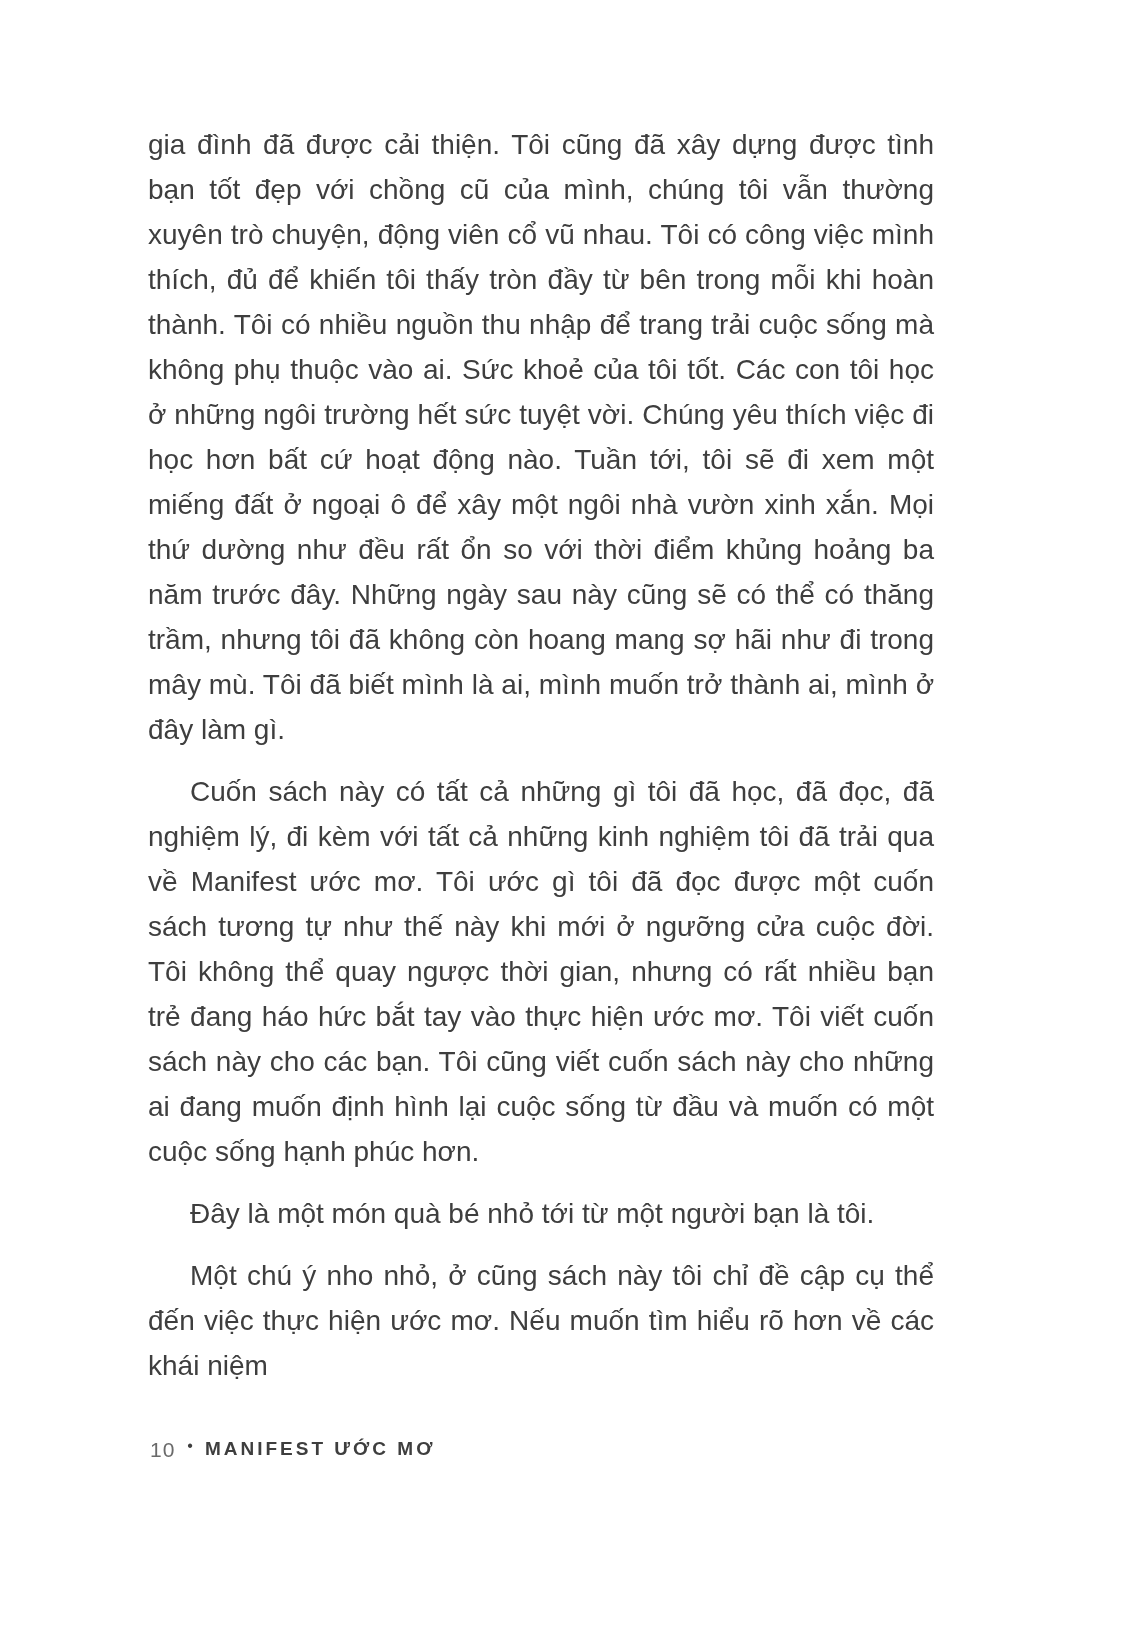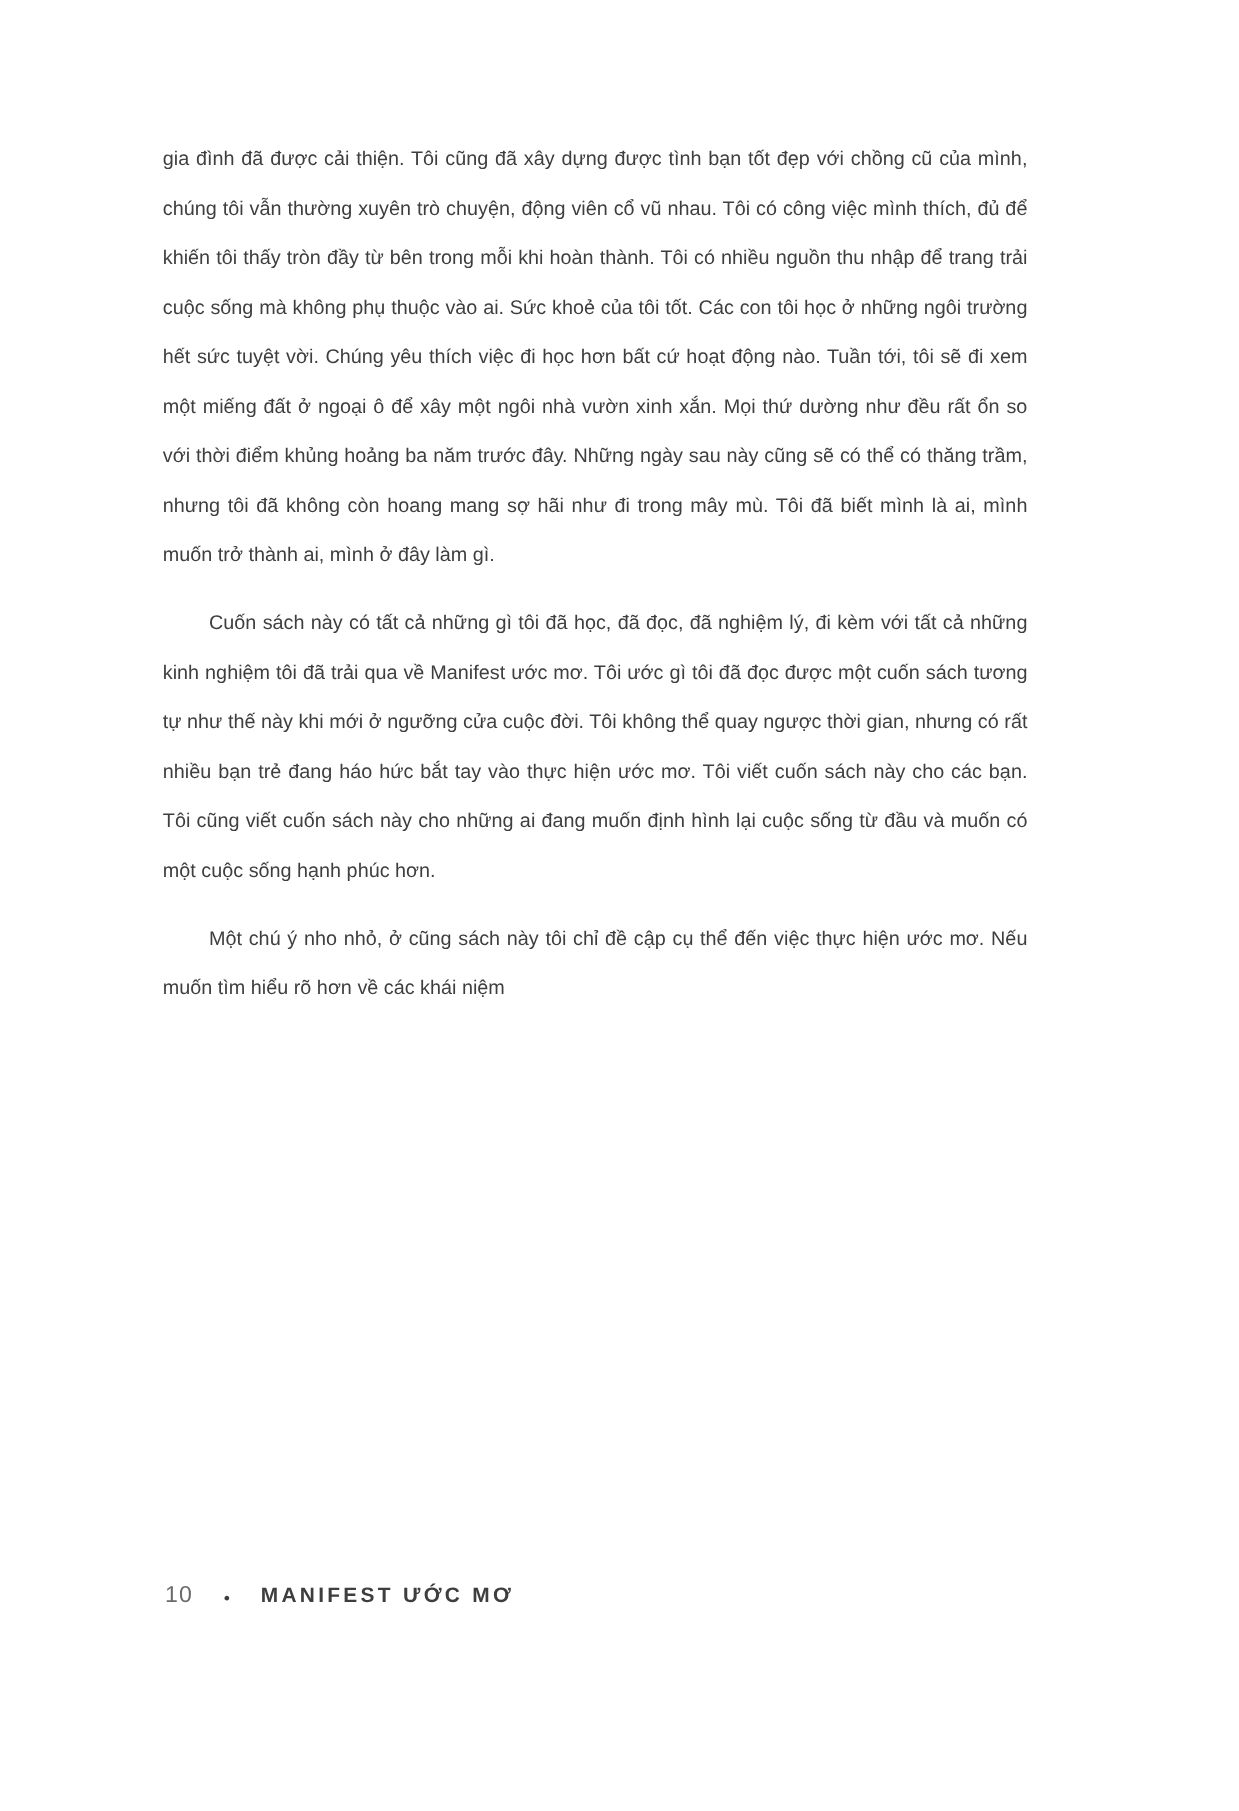--- a/index.html
+++ b/index.html
@@ -17,40 +17,40 @@
     color: #3e3e3e;
     overflow: hidden;
   }
   .content {
     position: absolute;
     left: 148px;
     top: 122px;
     width: 786px;
   }
   .para {
-    font-size: 18px;
+    font-size: 28px;
     line-height: 45px;
     text-align: justify;
     margin: 0 0 17px 0;
     text-indent: 42px;
     font-weight: 400;
   }
   .para.no-indent {
     text-indent: 0;
   }
   .para.italic {
     font-style: italic;
   }
   .footer {
     position: absolute;
     left: 150px;
     top: 1438px;
     display: flex;
-    align-items: flex-end;
-    gap: 28px;
+    align-items: flex-start;
+    gap: 12px;
     white-space: nowrap;
   }
   .page-num {
     font-size: 21px;
     color: #6a6a6a;
     letter-spacing: 1px;
   }
   .sep {
     font-size: 16px;
     color: #3e3e3e;
@@ -63,20 +63,21 @@
     letter-spacing: 3px;
   }
 </style>
 </head>
 <body>
 
 <div class="page">
   <div class="content">
     <p class="para no-indent">gia đình đã được cải thiện. Tôi cũng đã xây dựng được tình bạn tốt đẹp với chồng cũ của mình, chúng tôi vẫn thường xuyên trò chuyện, động viên cổ vũ nhau. Tôi có công việc mình thích, đủ để khiến tôi thấy tròn đầy từ bên trong mỗi khi hoàn thành. Tôi có nhiều nguồn thu nhập để trang trải cuộc sống mà không phụ thuộc vào ai. Sức khoẻ của tôi tốt. Các con tôi học ở những ngôi trường hết sức tuyệt vời. Chúng yêu thích việc đi học hơn bất cứ hoạt động nào. Tuần tới, tôi sẽ đi xem một miếng đất ở ngoại ô để xây một ngôi nhà vườn xinh xắn. Mọi thứ dường như đều rất ổn so với thời điểm khủng hoảng ba năm trước đây. Những ngày sau này cũng sẽ có thể có thăng trầm, nhưng tôi đã không còn hoang mang sợ hãi như đi trong mây mù. Tôi đã biết mình là ai, mình muốn trở thành ai, mình ở đây làm gì.</p>
     <p class="para">Cuốn sách này có tất cả những gì tôi đã học, đã đọc, đã nghiệm lý, đi kèm với tất cả những kinh nghiệm tôi đã trải qua về Manifest ước mơ. Tôi ước gì tôi đã đọc được một cuốn sách tương tự như thế này khi mới ở ngưỡng cửa cuộc đời. Tôi không thể quay ngược thời gian, nhưng có rất nhiều bạn trẻ đang háo hức bắt tay vào thực hiện ước mơ. Tôi viết cuốn sách này cho các bạn. Tôi cũng viết cuốn sách này cho những ai đang muốn định hình lại cuộc sống từ đầu và muốn có một cuộc sống hạnh phúc hơn.</p>
+    <p class="para">Đây là một món quà bé nhỏ tới từ một người bạn là tôi.</p>
     <p class="para">Một chú ý nho nhỏ, ở cũng sách này tôi chỉ đề cập cụ thể đến việc thực hiện ước mơ. Nếu muốn tìm hiểu rõ hơn về các khái niệm</p>
   </div>
 
   <div class="footer">
     <span class="page-num">10</span>
     <span class="sep">•</span>
     <span class="book-title">MANIFEST ƯỚC MƠ</span>
   </div>
 </div>
 

